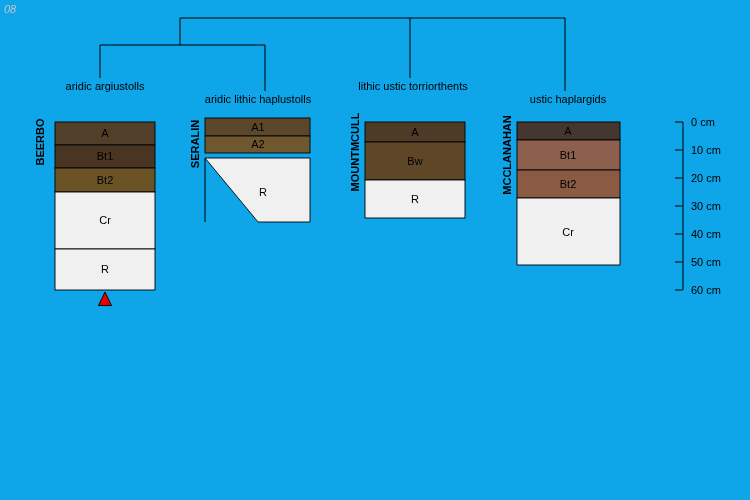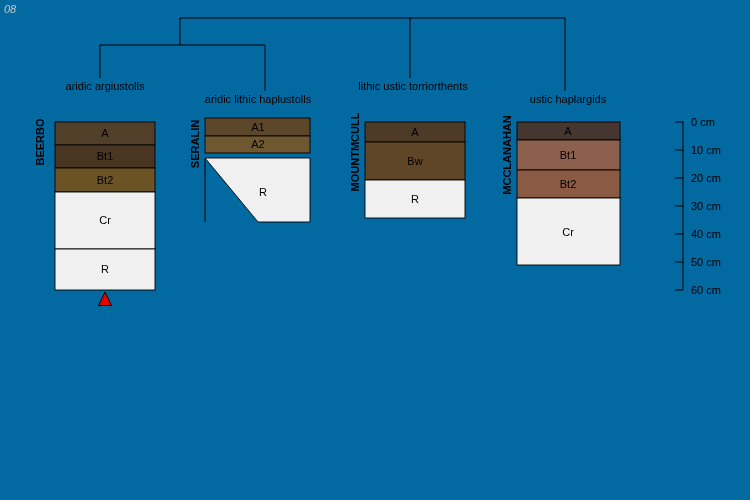--- a/index.html
+++ b/index.html
@@ -4,21 +4,21 @@
 <style>
   html, body {
     margin: 0;
     padding: 0;
     background: #ffffff;
   }
   .figure {
     position: relative;
     width: 750px;
     height: 500px;
-    background: #0369a1;
+    background: #0ea5e9;
     font-family: "Liberation Sans", sans-serif;
   }
   svg text {
     font-family: "Liberation Sans", sans-serif;
     font-size: 11px;
     fill: #000000;
   }
   svg text.id-label {
     font-weight: bold;
     font-size: 11px;

